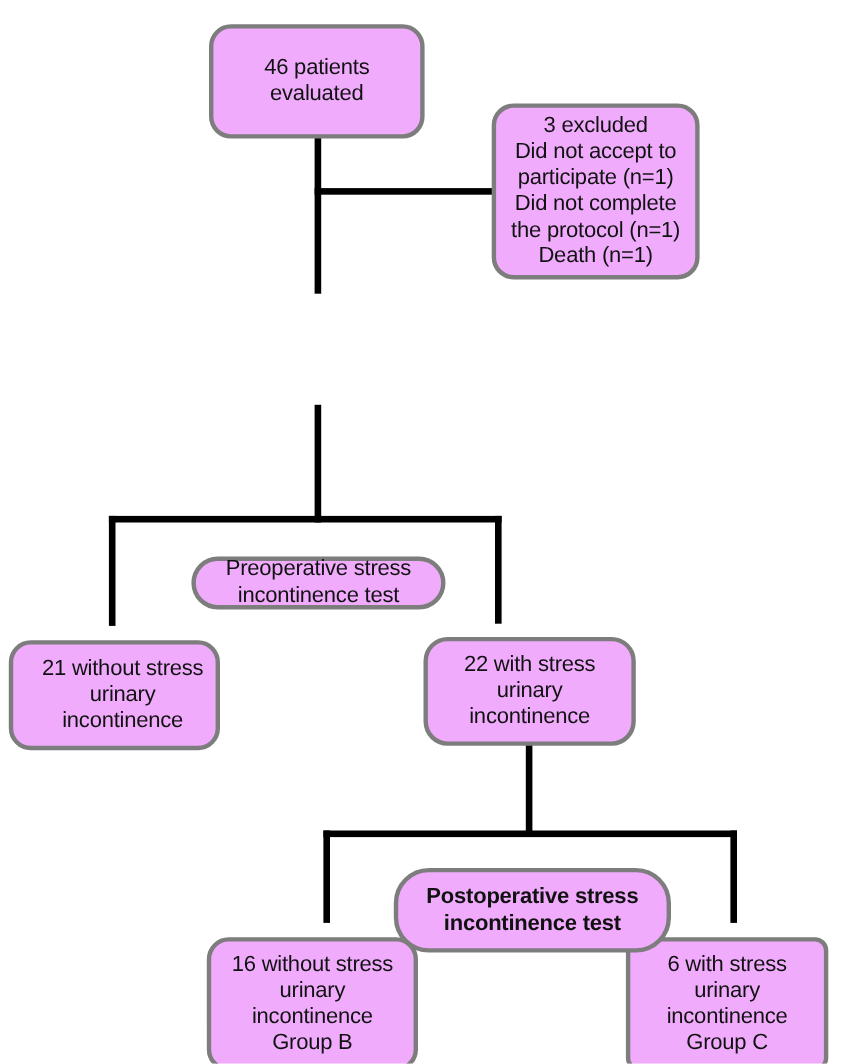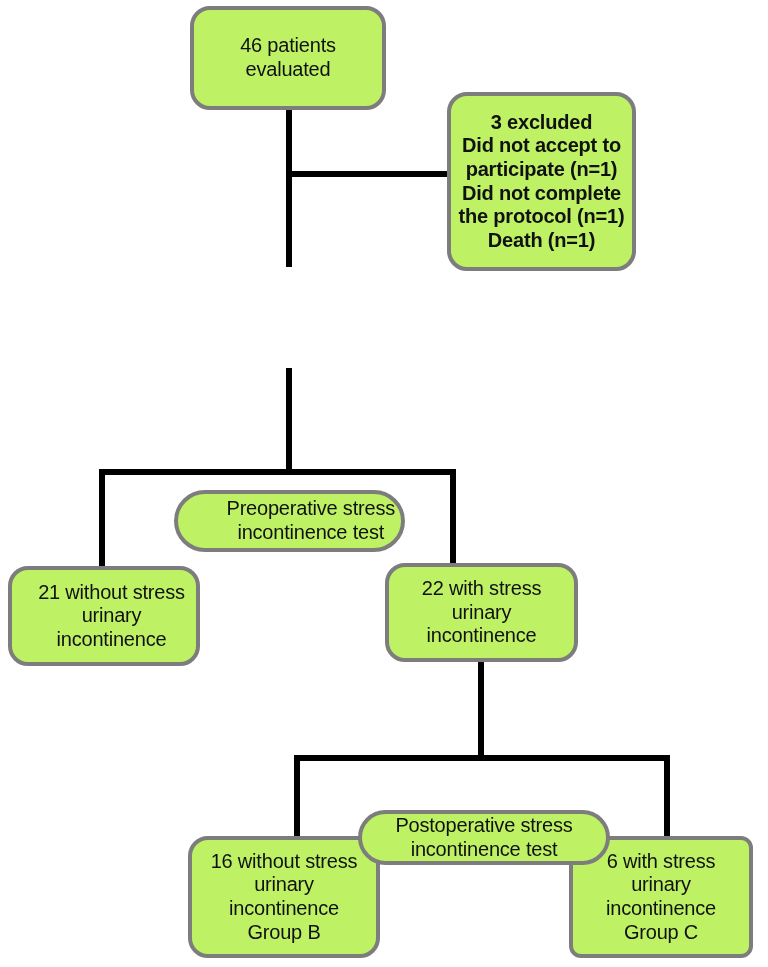--- a/index.html
+++ b/index.html
@@ -14,32 +14,33 @@
   #canvas {
     position: relative;
     width: 768px;
     height: 967px;
     background: #ffffff;
     overflow: hidden;
   }
   .node {
     position: absolute;
     box-sizing: border-box;
-    background: #bef264;
+    background: #f0abfc;
     border: 4px solid #7d7d7d;
     border-radius: 20px;
     display: flex;
     align-items: center;
     justify-content: center;
     text-align: center;
     color: #111111;
     font-size: 20px;
     line-height: 1.18;
     letter-spacing: -0.2px;
     z-index: 3;
+    margin-top: 16px;
   }
   .node .txt {
     display: block;
     white-space: pre-line;
     padding: 0 6px;
   }
   .pill {
     border-radius: 32px;
     z-index: 4;
   }
@@ -74,48 +75,48 @@
 
   <div class="connector v" style="left:294px; top:755px; height:84px;"></div>
 
   <div class="connector v" style="left:664px; top:755px; height:84px;"></div>
 
   <div class="node" style="left:190px; top:6px; width:196px; height:104px;">
     <span class="txt">46 patients
 evaluated</span>
   </div>
 
-  <div class="node" style="left:447px; top:92px; width:189px; height:179px;font-weight:bold;">
+  <div class="node" style="left:447px; top:78px; width:189px; height:160px;">
     <span class="txt">3 excluded
 Did not accept to
 participate (n=1)
 Did not complete
 the protocol (n=1)
 Death (n=1)</span>
   </div>
 
 
-  <div class="node pill" style="left:174px; top:490px; width:231px; height:62px;justify-content:flex-end;">
+  <div class="node pill" style="left:174px; top:490px; width:231px; height:48px;">
     <span class="txt">Preoperative stress
 incontinence test</span>
   </div>
 
   <div class="node" style="left:8px; top:566px; width:192px; height:100px;padding-left:15px;">
     <span class="txt">21 without stress
 urinary
 incontinence</span>
   </div>
 
-  <div class="node" style="left:385px; top:563px; width:193px; height:99px;">
+  <div class="node" style="left:385px; top:563px; width:193px; height:99px;border-radius:22px;">
     <span class="txt">22 with stress
 urinary
 incontinence</span>
   </div>
 
-  <div class="node pill" style="left:358px; top:810px; width:252px; height:55px;">
+  <div class="node pill" style="left:358px; top:773px; width:252px; height:77px;font-weight:bold;">
     <span class="txt">Postoperative stress
 incontinence test</span>
   </div>
 
   <div class="node" style="left:188px; top:836px; width:192px; height:122px;">
     <span class="txt">16 without stress
 urinary
 incontinence
 Group B</span>
   </div>

